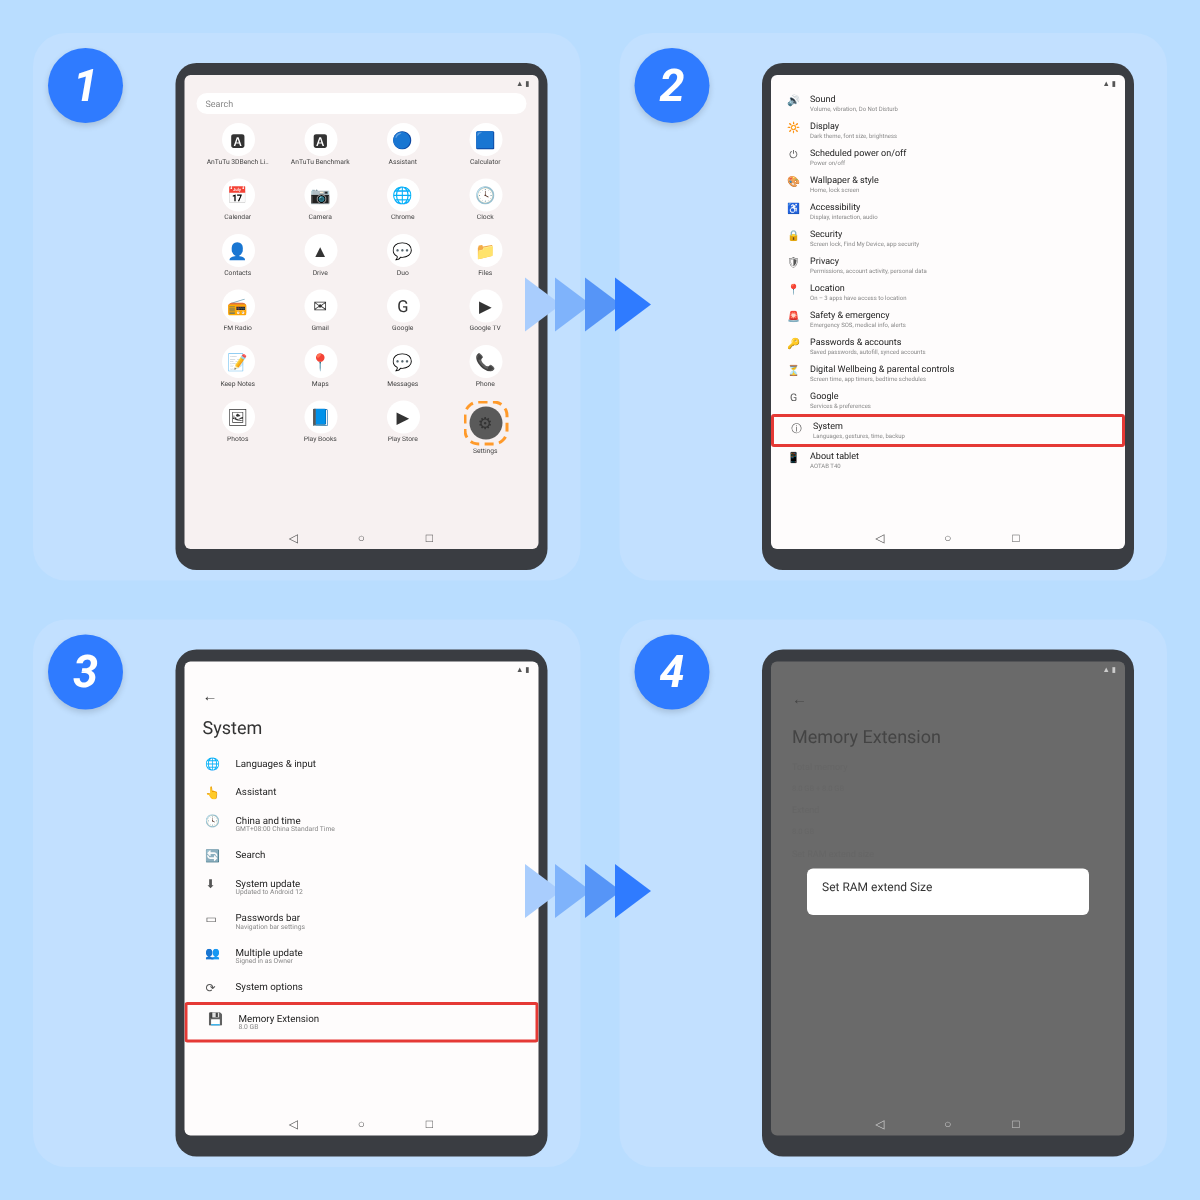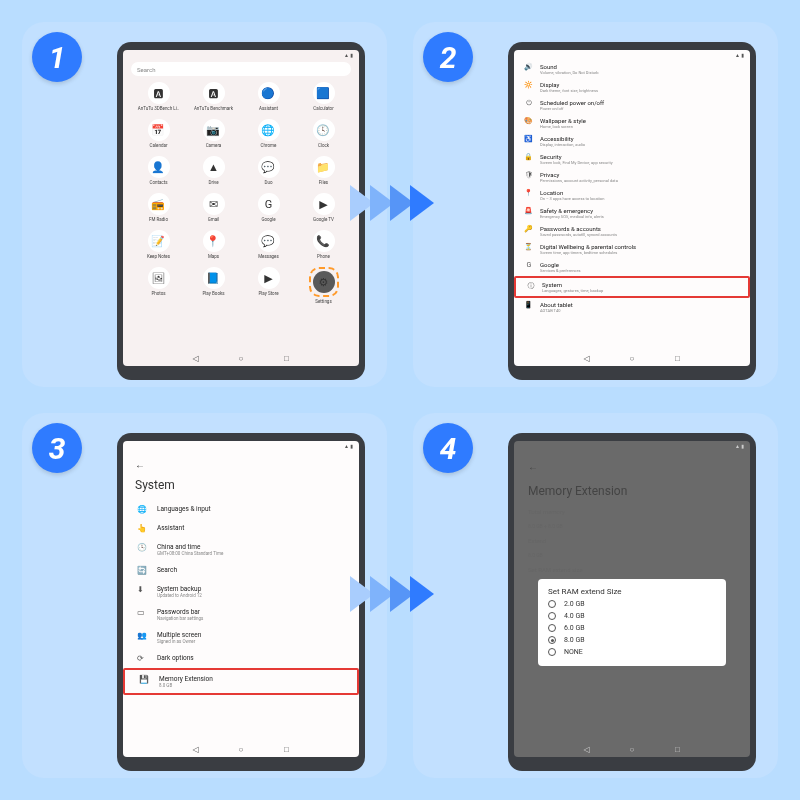--- a/index.html
+++ b/index.html
@@ -394,42 +394,42 @@
           </div>
           <div class="sysrow">
             <div class="sysicon">🔄</div>
             <div class="systxt">
               <div class="systitle">Search</div>
             </div>
           </div>
           <div class="sysrow">
             <div class="sysicon">⬇</div>
             <div class="systxt">
-              <div class="systitle">System backup</div>
+              <div class="systitle">System update</div>
               <div class="syssub">Updated to Android 12</div>
             </div>
           </div>
           <div class="sysrow">
             <div class="sysicon">▭</div>
             <div class="systxt">
               <div class="systitle">Passwords bar</div>
               <div class="syssub">Navigation bar settings</div>
             </div>
           </div>
           <div class="sysrow">
             <div class="sysicon">👥</div>
             <div class="systxt">
-              <div class="systitle">Multiple screen</div>
+              <div class="systitle">Multiple update</div>
               <div class="syssub">Signed in as Owner</div>
             </div>
           </div>
           <div class="sysrow">
             <div class="sysicon">⟳</div>
             <div class="systxt">
-              <div class="systitle">Dark options</div>
+              <div class="systitle">System options</div>
             </div>
           </div>
           <div class="sysrow highlight-red">
             <div class="sysicon">💾</div>
             <div class="systxt">
               <div class="systitle">Memory Extension</div>
               <div class="syssub">8.0 GB</div>
             </div>
           </div>
         </div>
@@ -452,42 +452,20 @@
       </div>
       <div class="mem-title">Memory Extension</div>
       <div class="mem-sec">Total memory</div>
       <div class="mem-sec" style="font-size:5px;">8.0 GB + 8.0 GB</div>
       <div class="mem-sec">Extend</div>
       <div class="mem-sec" style="font-size:5px;">8.0 GB</div>
       <div class="mem-sec">Set RAM extend size</div>
 
       <div class="dialog">
         <div class="dlg-title">Set RAM extend Size</div>
-        <div class="radios" id="radio-area">
-            <div class="radio">
-              <div class="rcirc"></div>
-              <span>2.0 GB</span>
-            </div>
-            <div class="radio">
-              <div class="rcirc"></div>
-              <span>4.0 GB</span>
-            </div>
-            <div class="radio">
-              <div class="rcirc"></div>
-              <span>6.0 GB</span>
-            </div>
-            <div class="radio">
-              <div class="rcirc sel"></div>
-              <span>8.0 GB</span>
-            </div>
-            <div class="radio">
-              <div class="rcirc"></div>
-              <span>NONE</span>
-            </div>
-          </div>
       </div>
 
       <div class="navpills" style="color:#ccc;">
         <span class="navpill">◁</span>
         <span class="navpill">○</span>
         <span class="navpill">□</span>
       </div>
     </div>
   </div>
 </div>

